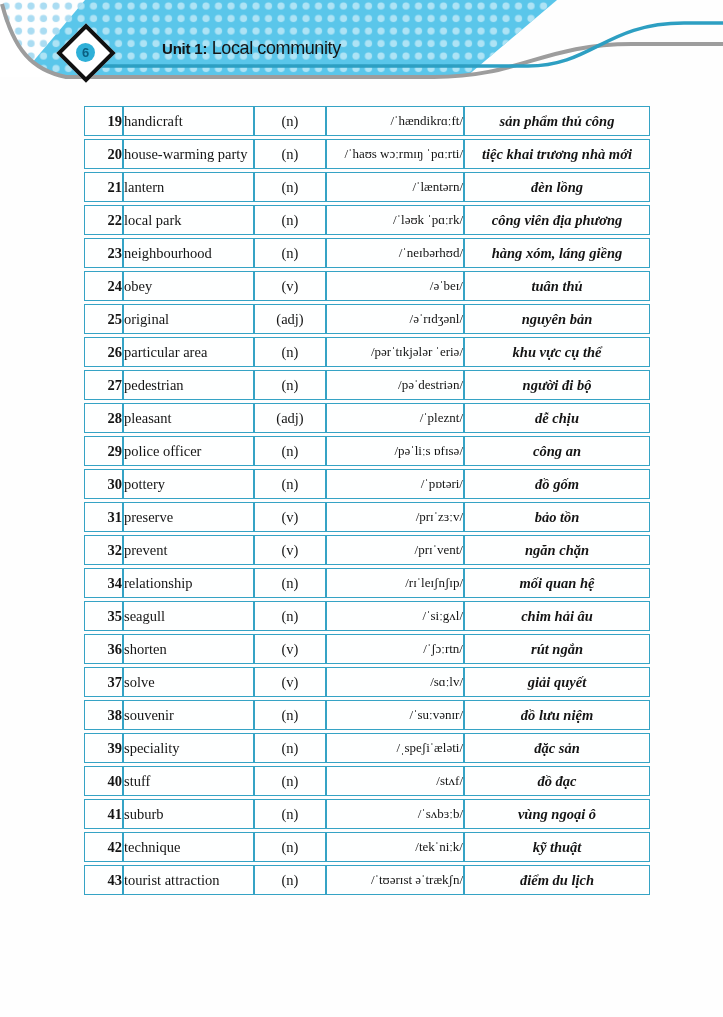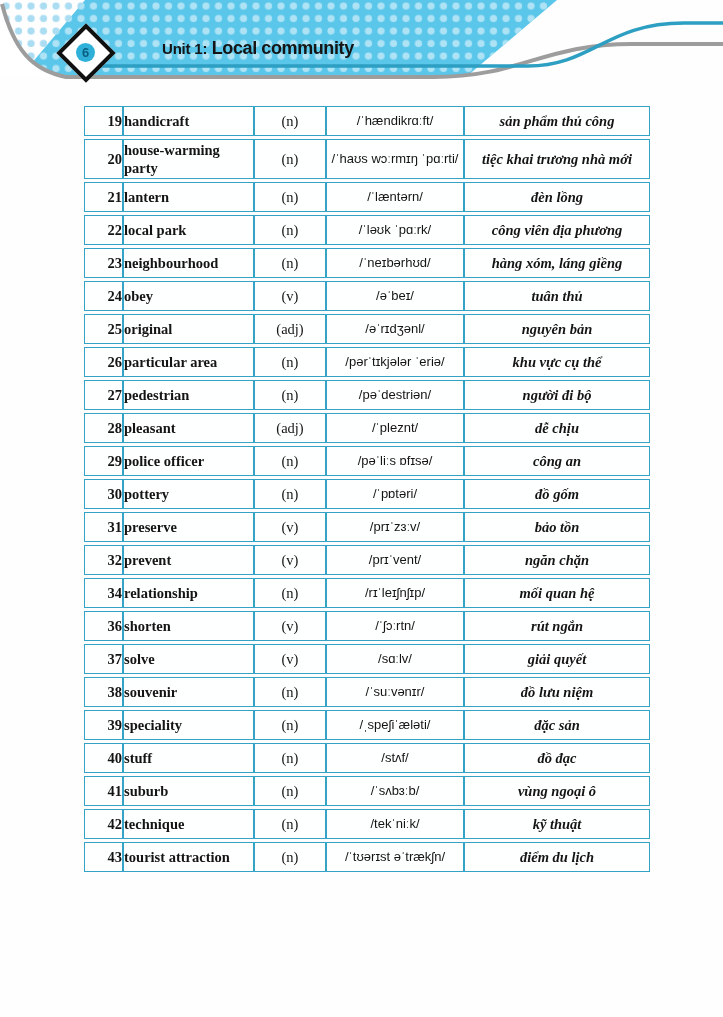--- a/index.html
+++ b/index.html
@@ -10,33 +10,33 @@
   #header{position:absolute;left:0;top:0;width:723px;height:100px;}
   #header svg{position:absolute;left:0;top:0;}
   .diamond{position:absolute;left:65px;top:32px;width:34px;height:34px;background:#ffffff;
            border:4px solid #101010;transform:rotate(45deg);}
   .badge-circle{position:absolute;left:76px;top:43px;width:19px;height:19px;border-radius:50%;
                 background:#2fb0d8;color:#0b5f80;font-family:"Liberation Sans",sans-serif;
                 font-weight:bold;font-size:13px;line-height:19px;text-align:center;}
   .unit-title{position:absolute;left:114px;top:38px;white-space:nowrap;
               font-family:"Liberation Sans",sans-serif;color:#151515;}
   .unit-title .u-label{font-weight:bold;font-size:15px;letter-spacing:-0.2px;padding-left:48px;}
-  .unit-title .u-name{font-weight:bold;font-size:18px;letter-spacing:-0.4px;}
+  .unit-title .u-name{font-weight:normal;font-size:18px;letter-spacing:-0.4px;}
 
   
   #vocab{position:absolute;left:84px;top:103px;width:566px;
          border-collapse:separate;border-spacing:0 3px;table-layout:fixed;}
   #vocab td{border:1.5px solid #35a3c5;background:#feffff;height:26px;
             vertical-align:middle;padding:1px 0 1px 0;}
   td.num{width:39px;text-align:right;font-weight:bold;font-size:14.5px;}
   td.word{width:131px;text-align:left;padding-left:7px;padding-right:4px;
-          font-weight:bold;font-size:14.5px;line-height:1.25;}
+          font-weight:normal;font-size:14.5px;line-height:1.25;}
   td.pos{width:72px;text-align:center;font-size:14.5px;}
-  td.ipa{width:138px;text-align:center;padding-left:6px;padding-right:2px;
-         font-family:Liberation Sans, sans-serif;font-size:13px;line-height:1.3;}
+  td.ipa{width:138px;text-align:right;padding-left:6px;padding-right:2px;
+         font-family:Liberation Serif, serif;font-size:13px;line-height:1.3;}
   td.vn{width:186px;text-align:center;padding-left:8px;padding-right:2px;
         font-weight:bold;font-style:italic;font-size:14.5px;}
 </style>
 </head>
 <body>
 
 <div id="page">
 
   <div id="header">
     <svg width="723" height="100" viewBox="0 0 723 100">
@@ -193,20 +193,27 @@
 
 
     <tr>
       <td class="num">34</td>
       <td class="word">relationship</td>
       <td class="pos">(n)</td>
       <td class="ipa">/rɪˈleɪʃnʃɪp/</td>
       <td class="vn">mối quan hệ</td>
     </tr>
 
+    <tr>
+      <td class="num">35</td>
+      <td class="word">seagull</td>
+      <td class="pos">(n)</td>
+      <td class="ipa">/ˈsiːgʌl/</td>
+      <td class="vn">chim hải âu</td>
+    </tr>
 
     <tr>
       <td class="num">36</td>
       <td class="word">shorten</td>
       <td class="pos">(v)</td>
       <td class="ipa">/ˈʃɔːrtn/</td>
       <td class="vn">rút ngắn</td>
     </tr>
 
     <tr>

